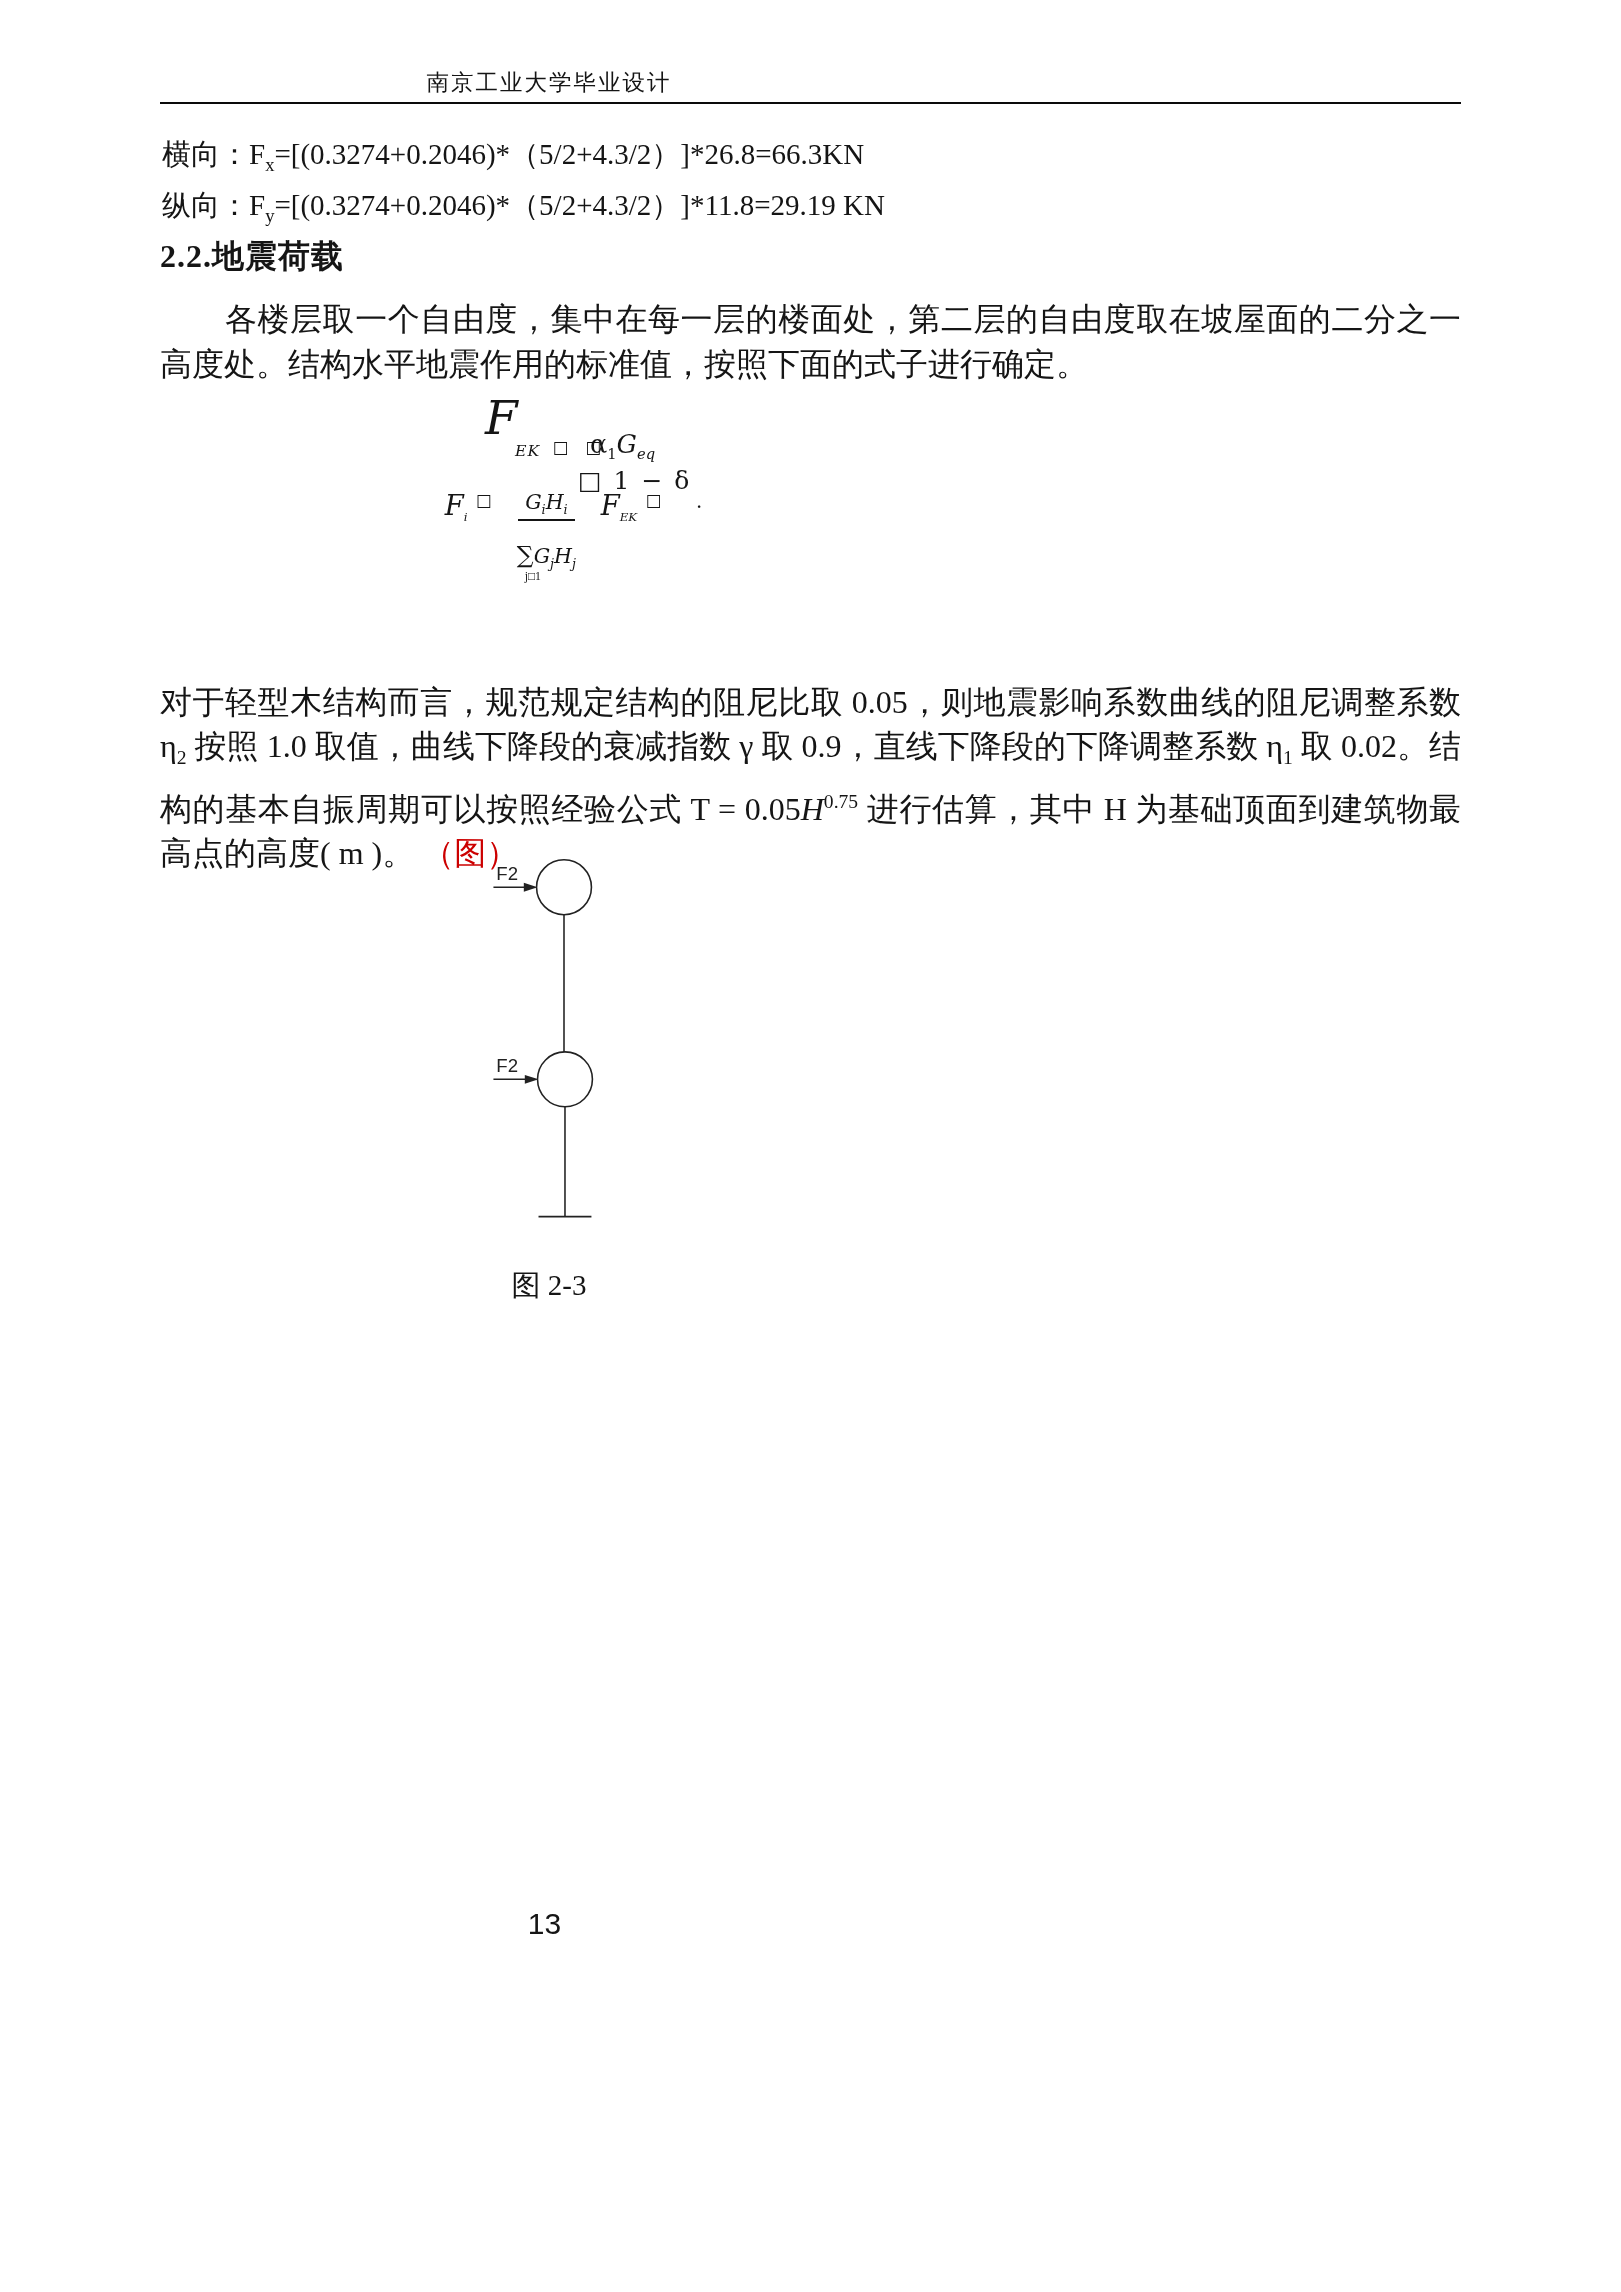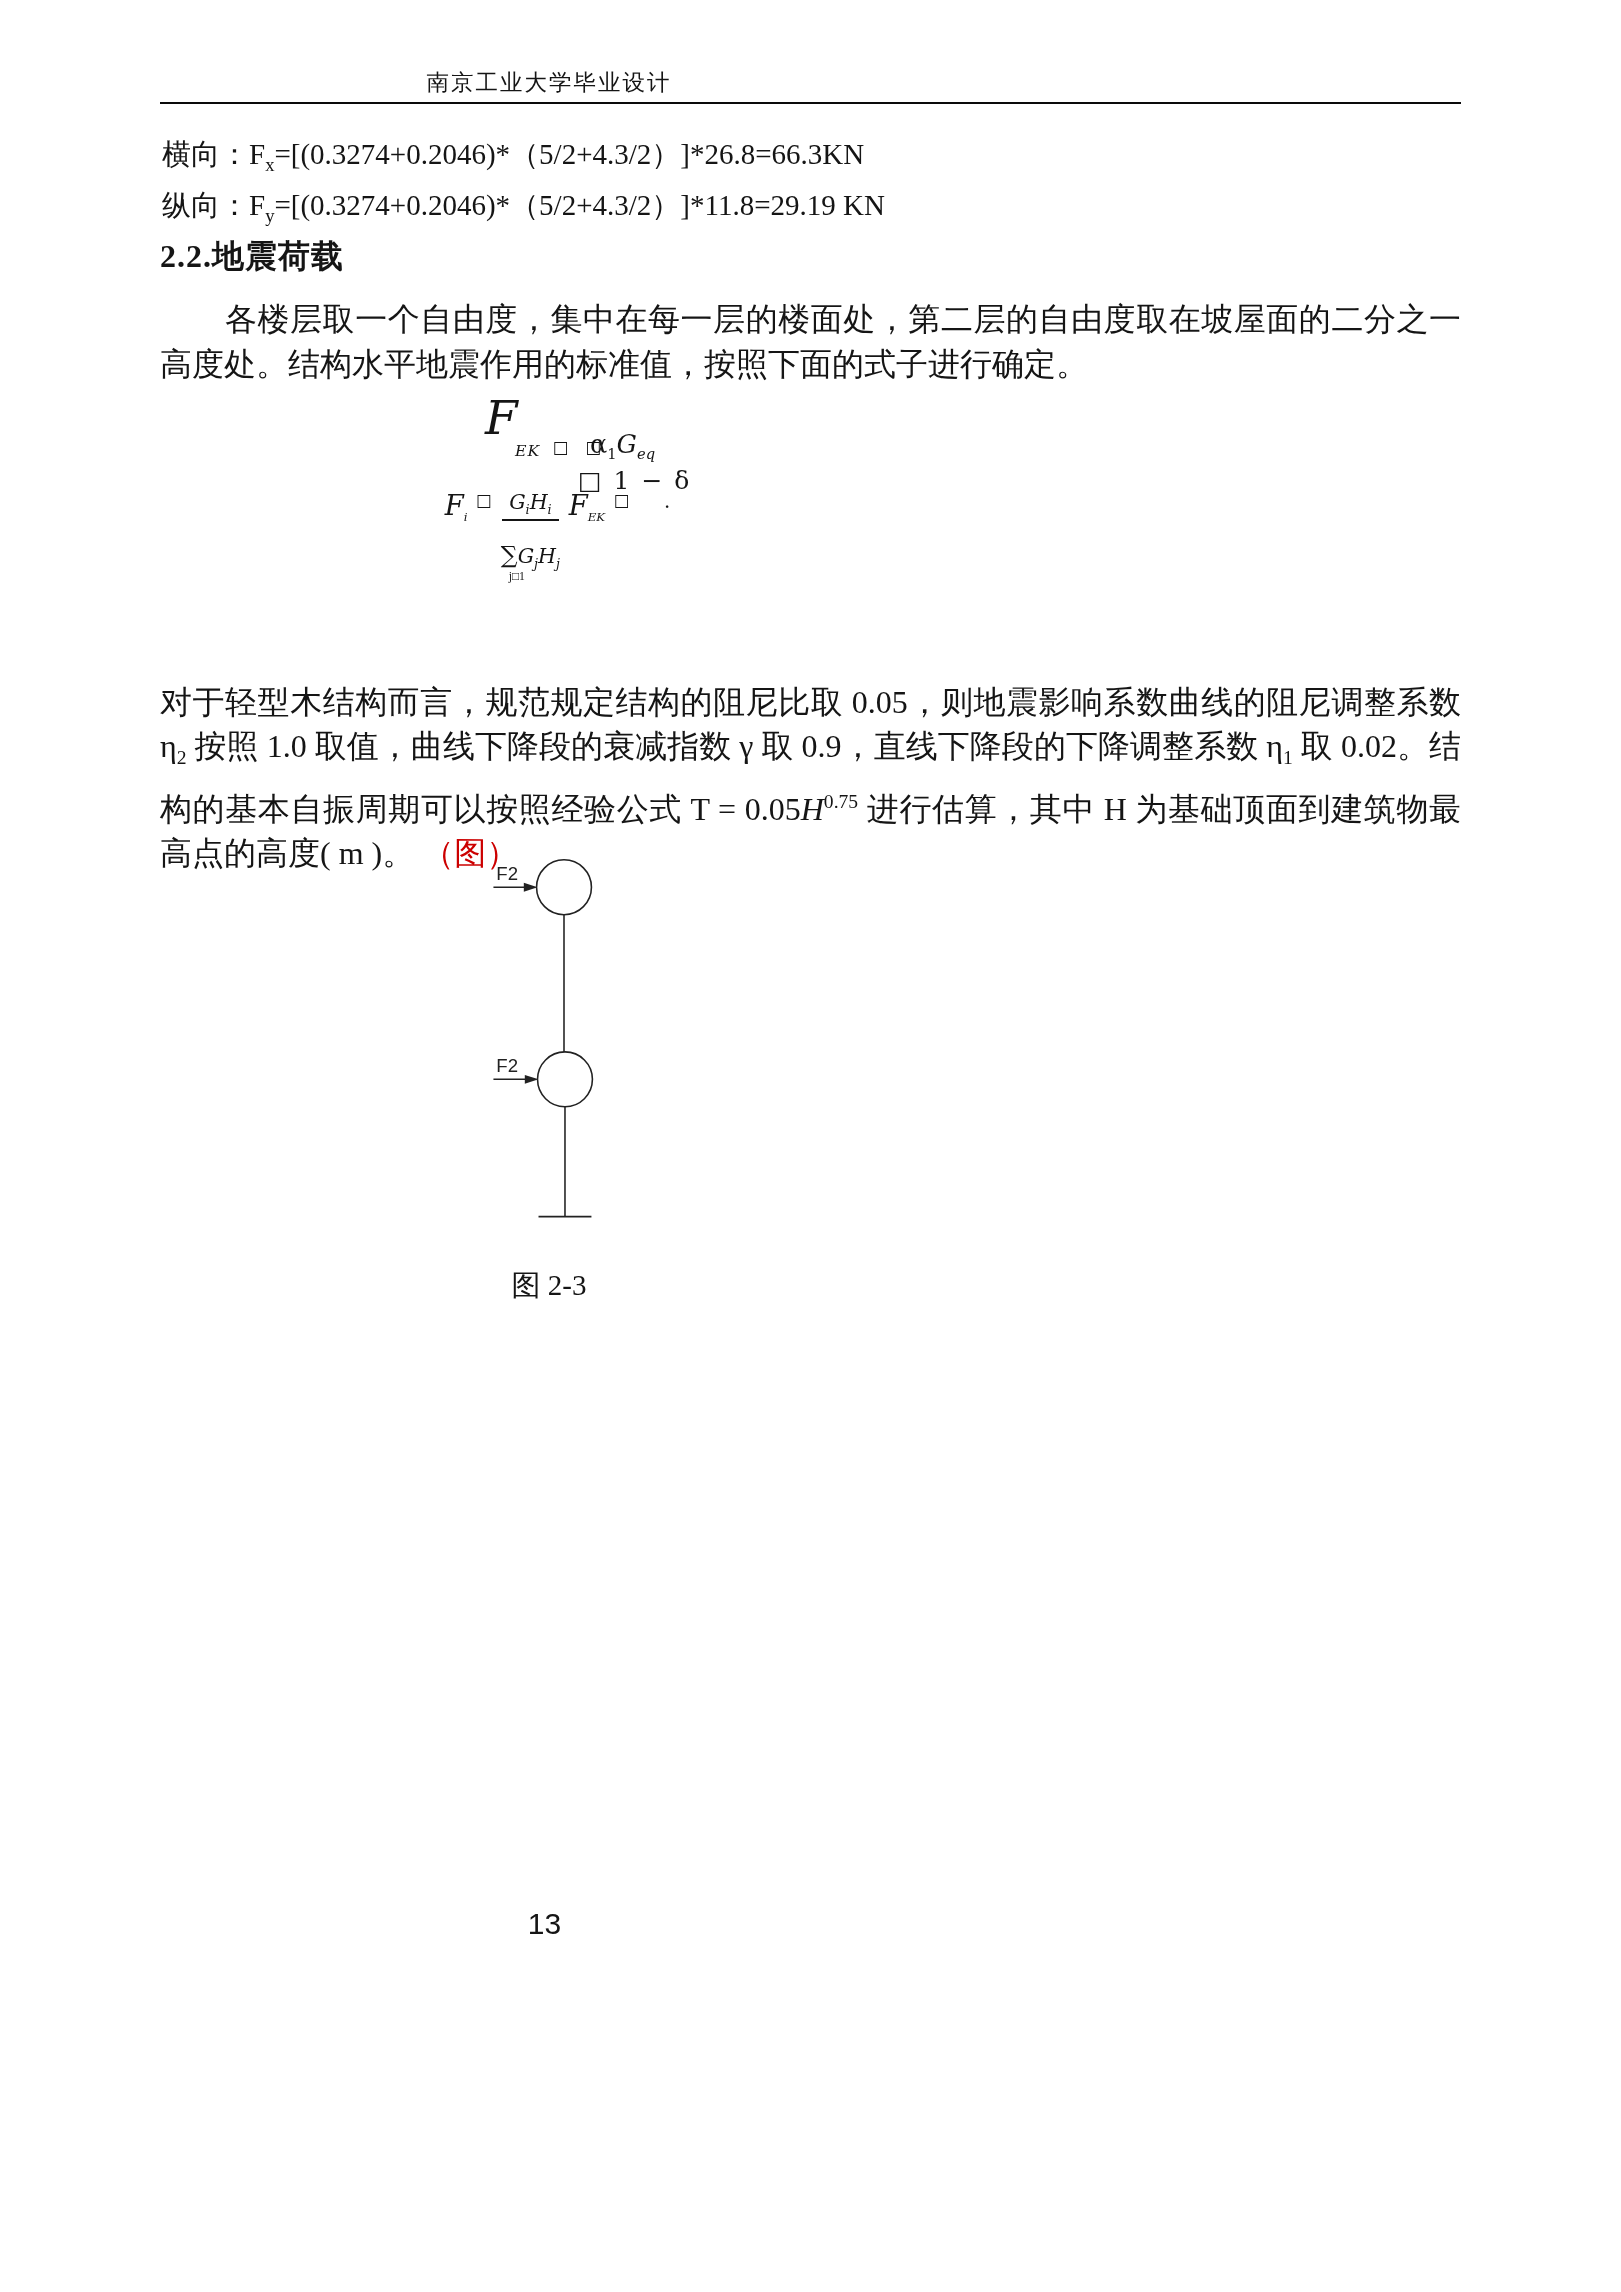--- a/index.html
+++ b/index.html
@@ -57,21 +57,21 @@
   .eq-bigF { position:absolute; left:54px; top:0px; font-size:47px; font-style:italic; }
   .eq-ek   { position:absolute; left:84px; top:51px; font-size:15.7px; font-style:italic; letter-spacing:1px; }
   .eq-boxes{ position:absolute; left:122px; top:47px; font-size:16.7px; letter-spacing:5.9px; }
   .eq-ag   { position:absolute; left:159px; top:39px; font-size:25.5px; }
   .eq-ag sub { font-size:14.7px; }
   .eq-delta{ position:absolute; left:147px; top:76px; font-size:25px; letter-spacing:2px; }
   .eq-row  { position:absolute; left:13.7px; top:100px; display:flex; align-items:flex-start; gap:8.8px; }
   .eq-F    { font-size:27.4px; font-style:italic; }
   .eq-F sub{ font-size:11.8px; font-style:italic; }
   .eq-sq   { font-size:16.7px; }
-  .eq-frac { display:inline-flex; flex-direction:column; align-items:center; margin:0 0; }
+  .eq-frac { display:inline-flex; flex-direction:column; align-items:center; margin:0 16px; }
   .eq-num  { font-size:20.6px; font-style:italic; padding:0 6.9px 2px 6.9px; border-bottom:2px solid #151515; }
   .eq-num sub, .eq-den sub { font-size:12.7px; }
   .eq-den  { font-size:20.6px; font-style:italic; padding-top:20px; }
   .eq-den .sig { font-style:normal; font-size:23.5px; }
   .eq-lim  { font-size:11.8px; align-self:flex-start; margin-left:7.8px; margin-top:-2px;font-family:Liberation Serif, serif; }
   .eq-dot  { font-size:19.6px; margin-left:25.5px; }
 
   
   .diagram-svg { position:absolute; left:461px; top:851px; }
   .diagram-svg text {

